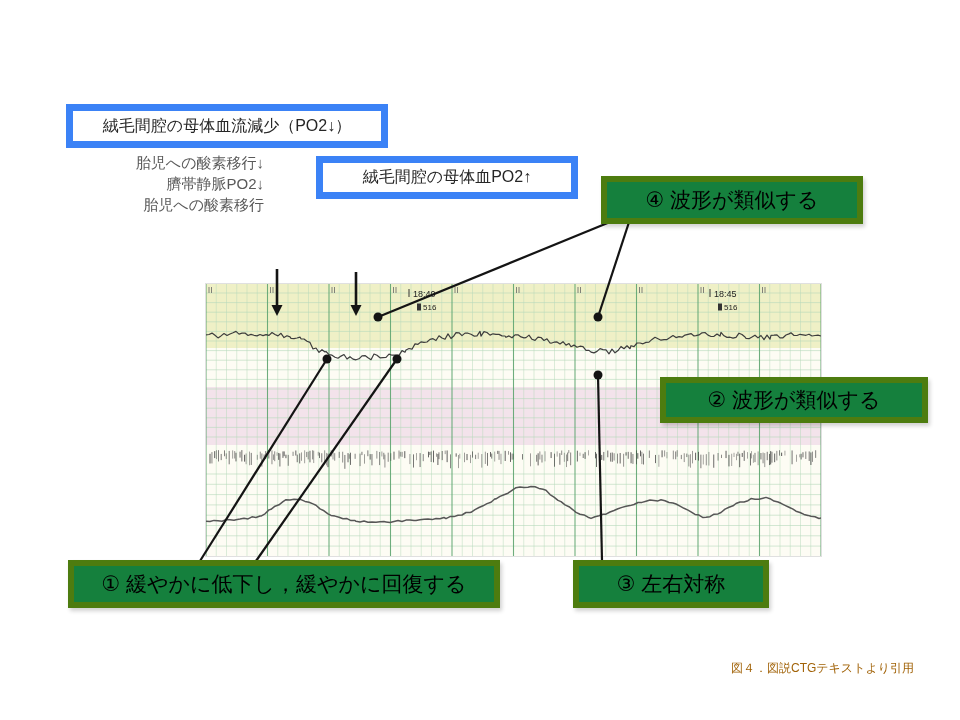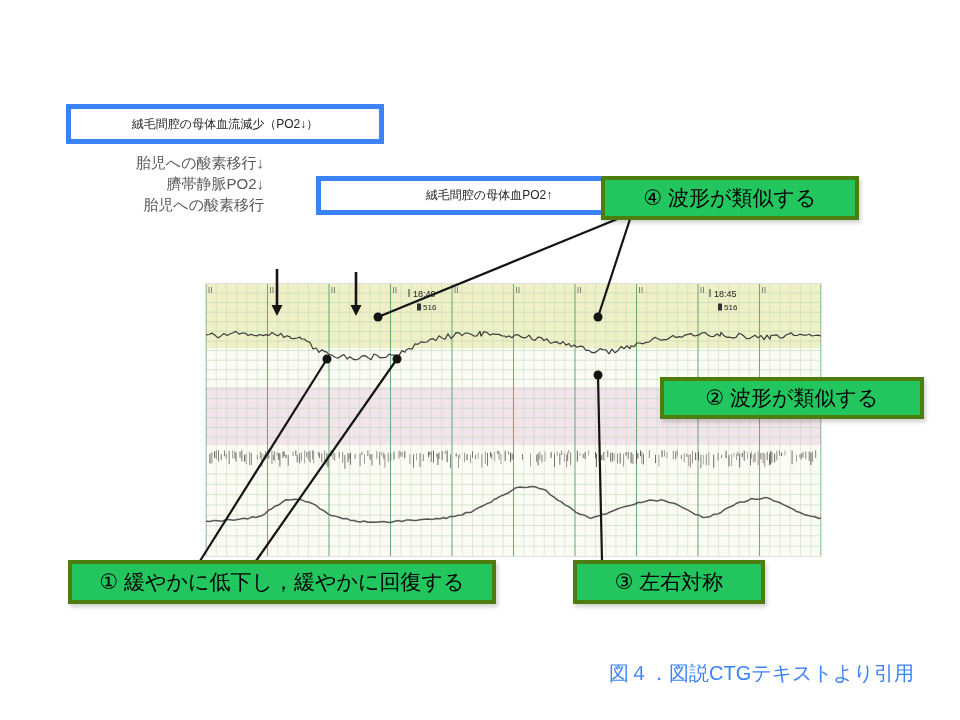--- a/index.html
+++ b/index.html
@@ -1,36 +1,36 @@
 <!DOCTYPE html>
 <html><head>
 <meta charset="utf-8">
 <style>
   html,body{margin:0;padding:0;background:#ffffff;}
   .slide{
     position:relative;width:960px;height:720px;background:#ffffff;overflow:hidden;
     font-family:"Liberation Sans","DejaVu Sans",sans-serif;color:#1a1a1a;
   }
   .callout{
-    position:absolute;border:5px solid #3b82f6;background:#ffffff;
+    position:absolute;border:7px solid #3b82f6;background:#ffffff;
     display:flex;align-items:center;justify-content:center;
-    font-size:12px;color:#262626;z-index:6;white-space:nowrap;
+    font-size:16px;color:#262626;z-index:6;white-space:nowrap;
   }
   .gray-list{
     position:absolute;color:#595959;font-size:15px;line-height:21px;z-index:6;white-space:nowrap;margin-top:13px;
   }
   .gray-list.right{text-align:right;}
   .feature{
-    position:absolute;border:4px solid #4d7c0f;background:#22c55e;
+    position:absolute;border:6px solid #4d7c0f;background:#15803d;
     display:flex;align-items:center;justify-content:center;
     font-size:21px;color:#000;z-index:6;white-space:nowrap;
     box-shadow:2px 3px 4px rgba(0,0,0,0.18);
   }
   .caption{
-    position:absolute;right:46px;top:660px;font-size:20px;color:#3b82f6;z-index:6;white-space:nowrap;
+    position:absolute;right:46px;top:660px;font-size:12px;color:#a16207;z-index:6;white-space:nowrap;
   }
   .ctg-wrap{
     position:absolute;left:205px;top:283px;width:615px;height:272px;z-index:1;
     border:1px solid rgba(0,0,0,0.12);
   }
   .ctg-wrap svg{display:block;width:100%;height:100%;}
   .overlay{
     position:absolute;left:0;top:0;width:960px;height:720px;z-index:5;pointer-events:none;
   }
 </style>
@@ -42,21 +42,21 @@
   <div class="callout" style="left:66px;top:104px;width:308px;height:30px;">
     <span>絨毛間腔の母体血流減少（PO2↓）</span>
   </div>
 
   <div class="gray-list right" style="left:58px;top:139px;width:206px;">
     <div>胎児への酸素移行↓</div>
     <div>臍帯静脈PO2↓</div>
     <div>胎児への酸素移行</div>
   </div>
 
-  <div class="callout" style="left:316px;top:176px;width:248px;height:29px;padding-left:44px;">
+  <div class="callout" style="left:316px;top:156px;width:248px;height:29px;">
     <span>絨毛間腔の母体血PO2↑</span>
   </div>
 
 
   <div class="feature" style="left:601px;top:176px;width:250px;height:36px;">
     <span>④ 波形が類似する</span>
   </div>
 
   <div class="feature" style="left:660px;top:377px;width:256px;height:34px;">
     <span>② 波形が類似する</span>

